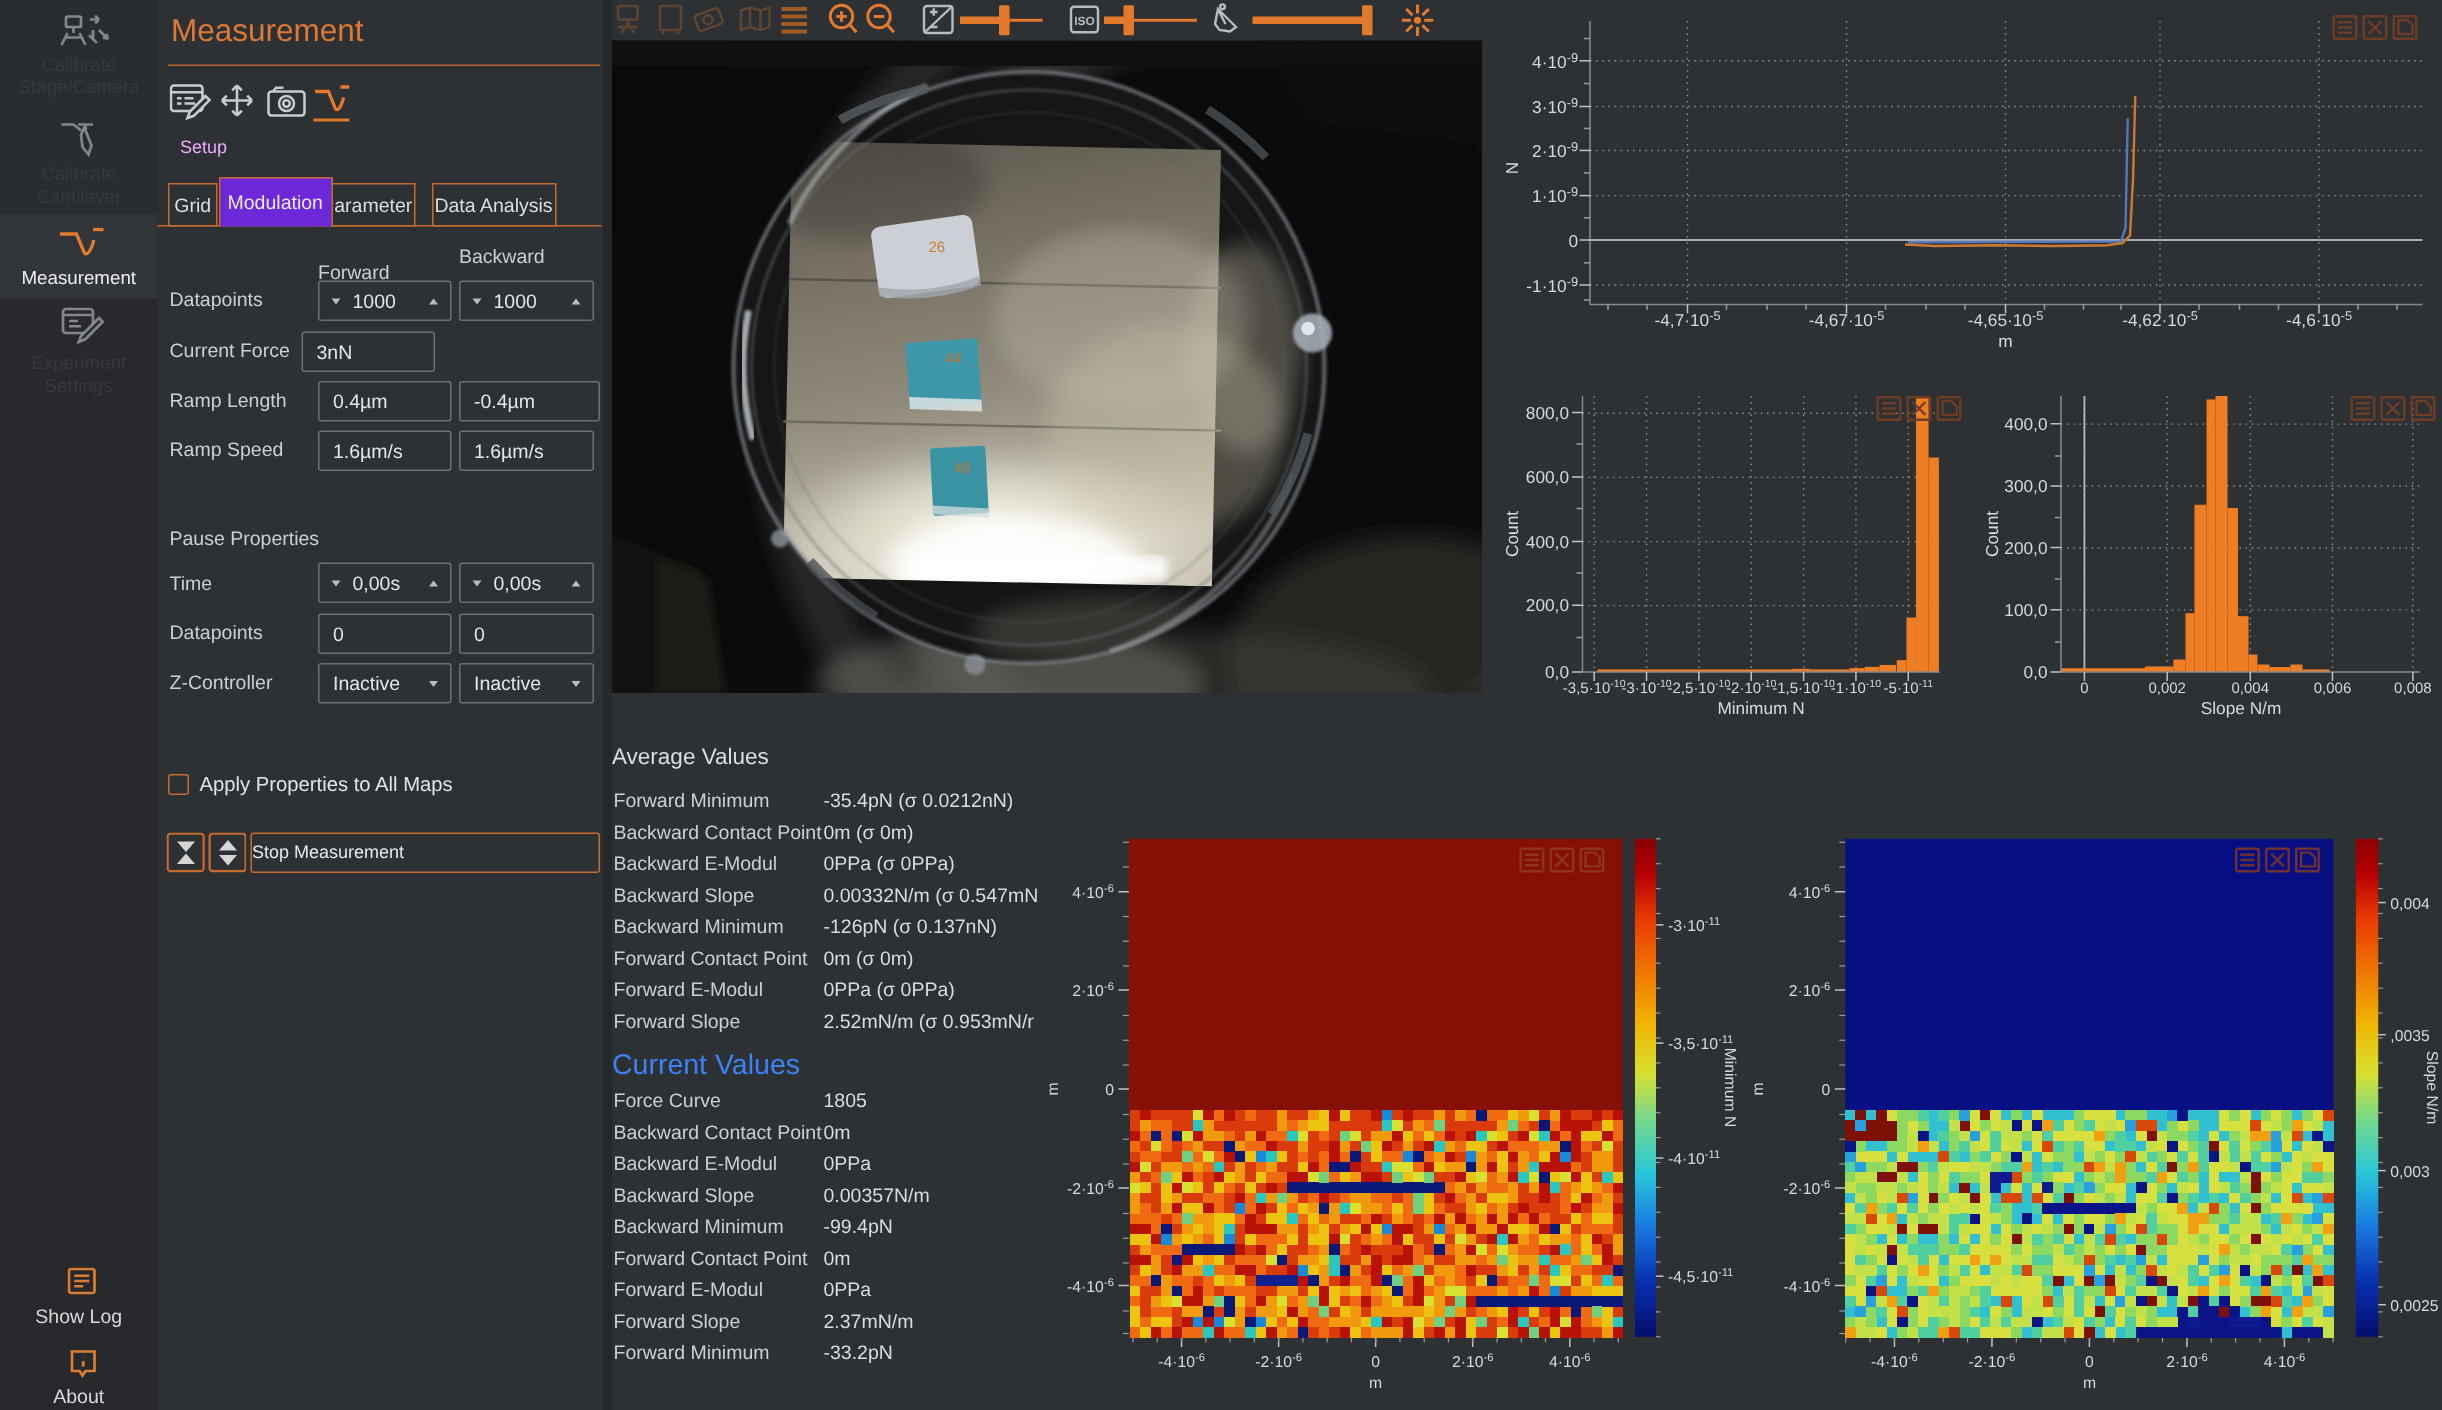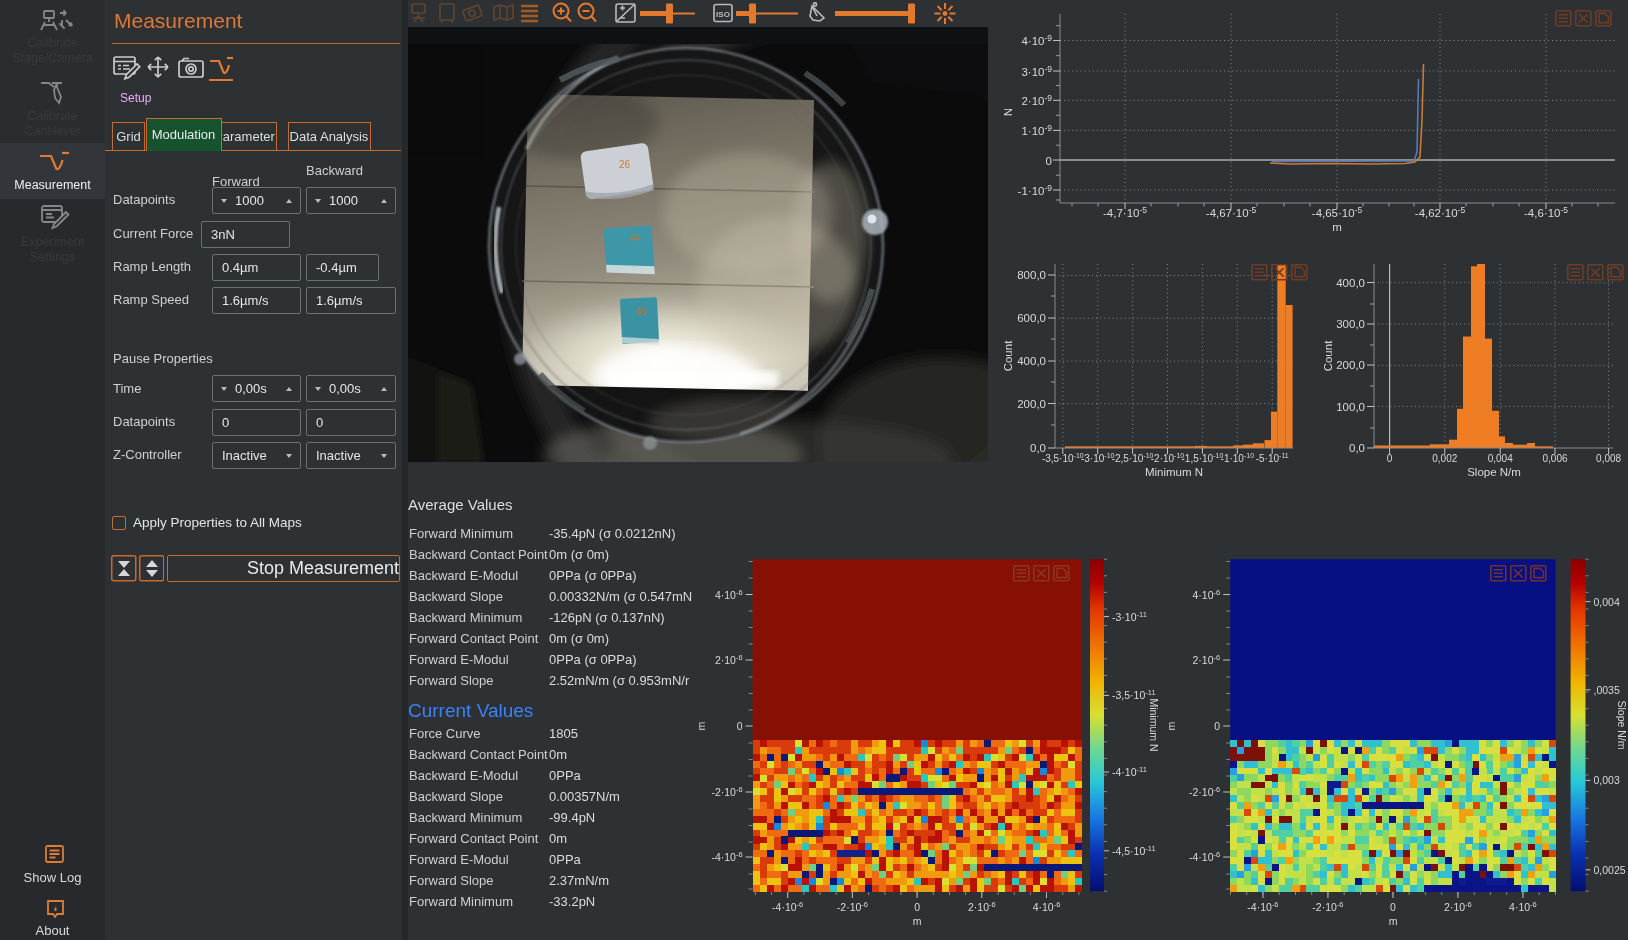--- a/index.html
+++ b/index.html
@@ -73,33 +73,33 @@
 </g>
 <g stroke="#e2792c" stroke-width="2.2" fill="none">
 <path d="M97 6h9l4.4 11c1.3 3.2 4.4-1 5.6-7"></path>
       <path d="M114 3h6"></path>
 <path d="M96 25h24" stroke-width="2"></path>
 </g>
   </svg>
 <div class="abs" style="left:120px;top:91px;color:#f0abfc;font-size:12px">Setup</div>
 <div class="abs" style="left:105px;top:150px;width:296px;height:0;border-top:1px solid #c76a2e;z-index:2"></div>
 <div class="abs" style="left:112px;top:122px;width:33px;height:29px;border:1px solid #c76a2e;background:#2d3134;z-index:1;color:#dcdedf;font-size:13px;text-align:center;line-height:28px;white-space:nowrap">Grid</div>
-<div class="abs" style="left:145.5px;top:118px;width:76px;height:33px;border:1.5px solid #c76a2e;border-bottom:none;background:#14532d;z-index:3;color:#e8eaeb;font-size:13px;text-align:center;line-height:31px;white-space:nowrap">Modulation</div>
+<div class="abs" style="left:145.5px;top:118px;width:76px;height:33px;border:1.5px solid #c76a2e;border-bottom:none;background:#6d28d9;z-index:3;color:#e8eaeb;font-size:13px;text-align:center;line-height:31px;white-space:nowrap">Modulation</div>
 <div class="abs" style="left:212px;top:122px;width:65px;height:29px;border:1px solid #c76a2e;background:#2d3134;z-index:1;color:#dcdedf;font-size:13px;text-align:center;line-height:28px;white-space:nowrap">Parameter</div>
 <div class="abs" style="left:287.5px;top:122px;width:83px;height:29px;border:1px solid #c76a2e;background:#2d3134;z-index:1;color:#dcdedf;font-size:13px;text-align:center;line-height:28px;white-space:nowrap">Data Analysis</div>
 <div class="abs lbl" style="left:212px;top:174px">Forward</div>
 <div class="abs lbl" style="left:306px;top:163px">Backward</div>
 <div class="abs lbl" style="left:113px;top:192px">Datapoints</div>
 <div class="box" style="left:212px;top:187px;width:89px;padding-left:22px">1000<span class="tri-d" style="left:8px;border-top-width:4px;border-left-width:3.5px;border-right-width:3.5px;top:11px"></span><span class="tri-u" style="right:8px;left:auto;border-bottom-width:4px;border-left-width:3.5px;border-right-width:3.5px;top:11px"></span></div>
 <div class="box" style="left:306px;top:187px;width:90px;padding-left:22px">1000<span class="tri-d" style="left:8px;border-top-width:4px;border-left-width:3.5px;border-right-width:3.5px;top:11px"></span><span class="tri-u" style="right:8px;left:auto;border-bottom-width:4px;border-left-width:3.5px;border-right-width:3.5px;top:11px"></span></div>
 <div class="abs lbl" style="left:113px;top:225.5px">Current Force</div>
 <div class="box" style="left:201px;top:220.5px;width:89px;padding-left:9px">3nN</div>
 <div class="abs lbl" style="left:113px;top:258.5px">Ramp Length</div>
 <div class="box" style="left:212px;top:253.5px;width:89px;padding-left:9px">0.4µm</div>
-<div class="box" style="left:306px;top:253.5px;width:73px;padding-left:9px">-0.4µm</div>
+<div class="box" style="left:306px;top:253.5px;width:94px;padding-left:9px">-0.4µm</div>
 <div class="abs lbl" style="left:113px;top:292px">Ramp Speed</div>
 <div class="box" style="left:212px;top:287px;width:89px;padding-left:9px">1.6µm/s</div>
 <div class="box" style="left:306px;top:287px;width:90px;padding-left:9px">1.6µm/s</div>
 <div class="abs lbl" style="left:113px;top:351px">Pause Properties</div>
 <div class="abs lbl" style="left:113px;top:381px">Time</div>
 <div class="box" style="left:212px;top:375px;width:89px;padding-left:22px">0,00s<span class="tri-d" style="left:8px;border-top-width:4px;border-left-width:3.5px;border-right-width:3.5px;top:11px"></span><span class="tri-u" style="right:8px;left:auto;border-bottom-width:4px;border-left-width:3.5px;border-right-width:3.5px;top:11px"></span></div>
 <div class="box" style="left:306px;top:375px;width:90px;padding-left:22px">0,00s<span class="tri-d" style="left:8px;border-top-width:4px;border-left-width:3.5px;border-right-width:3.5px;top:11px"></span><span class="tri-u" style="right:8px;left:auto;border-bottom-width:4px;border-left-width:3.5px;border-right-width:3.5px;top:11px"></span></div>
 <div class="abs lbl" style="left:113px;top:414px">Datapoints</div>
 <div class="box" style="left:212px;top:408.5px;width:89px;padding-left:9px">0</div>
 <div class="box" style="left:306px;top:408.5px;width:90px;padding-left:9px">0</div>
@@ -111,21 +111,21 @@
 <svg class="abs" style="left:111px;top:555px" width="53" height="27" viewBox="0 0 53 27">
 <rect x="0.75" y="0.75" width="24" height="25" rx="2" fill="none" stroke="#c76a2e" stroke-width="1.5"></rect>
 <rect x="28.75" y="0.75" width="24" height="25" rx="2" fill="none" stroke="#c76a2e" stroke-width="1.5"></rect>
 <g fill="#d4d6d7">
       <path d="M7 6h12l-6 7z"></path>
       <path d="M7 21h12l-6-7z"></path>
 <path d="M35 12h12l-6-7z"></path>
       <path d="M35 15h12l-6 7z"></path>
     </g>
   </svg>
-<div class="abs" style="left:167px;top:555px;width:233px;height:27px;border:1px solid #c76a2e;border-radius:2px;color:#e8eaeb;font-size:18px;text-align:right;line-height:25px">Stop Measurement</div>
+<div class="abs" style="left:167px;top:555px;width:233px;height:27px;border:1px solid #c76a2e;border-radius:2px;color:#e8eaeb;font-size:12px;text-align:left;line-height:25px">Stop Measurement</div>
 <div class="abs" style="left:402px;top:0;width:6px;height:940px;background:#25282b"></div>
 <svg class="abs" style="left:408px;top:0" width="580" height="27" viewBox="0 0 580 27">
 <g stroke="#5d4430" stroke-width="1.7" fill="none">
 <rect x="4" y="4" width="13" height="9" rx="1"></rect>
       <path d="M10.5 13v3M6 22l4.5-6M15 22l-4.5-6M4 18h13"></path>
 <rect x="32" y="4" width="14" height="16" rx="1"></rect>
       <path d="M34 20v3M44 20v3"></path>
 <g transform="rotate(-20 66 13)">
         <rect x="56" y="7" width="17" height="11" rx="2"></rect>
         <circle cx="64" cy="12.5" r="3"></circle>

